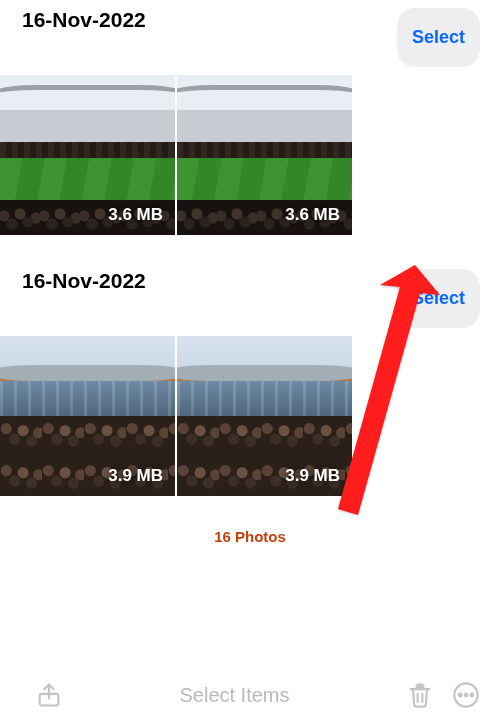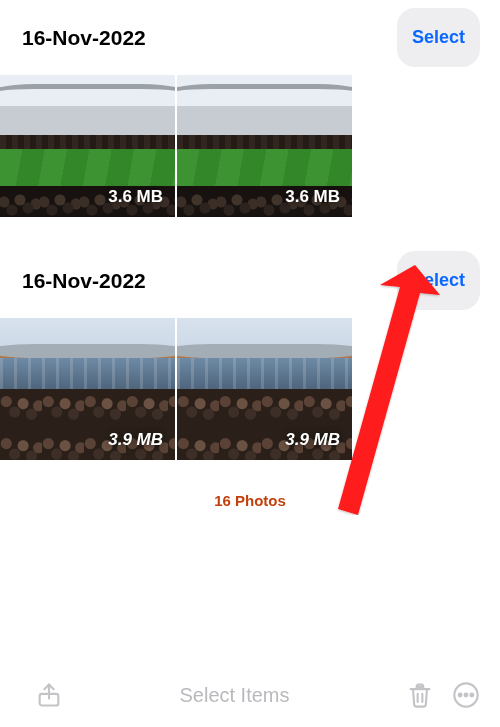--- a/index.html
+++ b/index.html
@@ -8,21 +8,21 @@
       height: 727px;
       background: #fff;
       font-family: -apple-system, BlinkMacSystemFont, "Segoe UI", Helvetica, Arial, sans-serif;
       position: relative;
       overflow: hidden;
     }
     .group { }
     .group-header {
       display: flex;
       justify-content: space-between;
-      align-items: center;
+      align-items: flex-start;
       padding: 8px 20px 8px 22px;
     }
     .group-date {
       font-size: 21px;
       font-weight: 700;
       color: #000;
     }
     .select-pill {
       background: #eeeef0;
       color: #0a67ff;
@@ -33,21 +33,21 @@
       cursor: pointer;
     }
     .thumbs {
       display: flex;
       gap: 2px;
       padding-left: 0;
     }
     .thumb {
       position: relative;
       width: 175px;
-      height: 142px;
+      height: 160px;
       overflow: hidden;
       background: #6b7a56;
     }
     .thumb .size-badge {
       position: absolute;
       right: 12px;
       bottom: 10px;
       color: #fff;
       font-size: 17px;
       font-weight: 700;
@@ -77,21 +77,20 @@
         radial-gradient(circle at 30% 60%, #2d231e 5px, transparent 6px),
         radial-gradient(circle at 50% 35%, #41342b 5px, transparent 6px),
         radial-gradient(circle at 70% 55%, #2d231e 5px, transparent 6px),
         radial-gradient(circle at 90% 45%, #3a2e27 5px, transparent 6px),
         #171210;
       background-size: 40px 40px, 40px 40px, 40px 40px, 40px 40px, 40px 40px, auto;
     }
     
     .scene2 {
       background: linear-gradient(#d8e2ee 0%, #cdd9e7 22%, #b1774a 22%, #b1774a 50%, #3a2c25 50%, #3a2c25 70%, #1e1712 70%, #1e1712 100%);
-      font-style: italic;
     }
     .scene2 .roofline {
       position: absolute; top: 18%; left: -8%; width: 116%; height: 10%;
       border-radius: 50% / 100%;
       background: #a3adb5;
     }
     .scene2 .glass {
       position: absolute; left: 0; right: 0; top: 28%; height: 22%;
       background: repeating-linear-gradient(90deg, rgba(255,255,255,0.15) 0 3px, rgba(255,255,255,0) 3px 14px),
                   linear-gradient(#6e8aa5, #4e657c);

